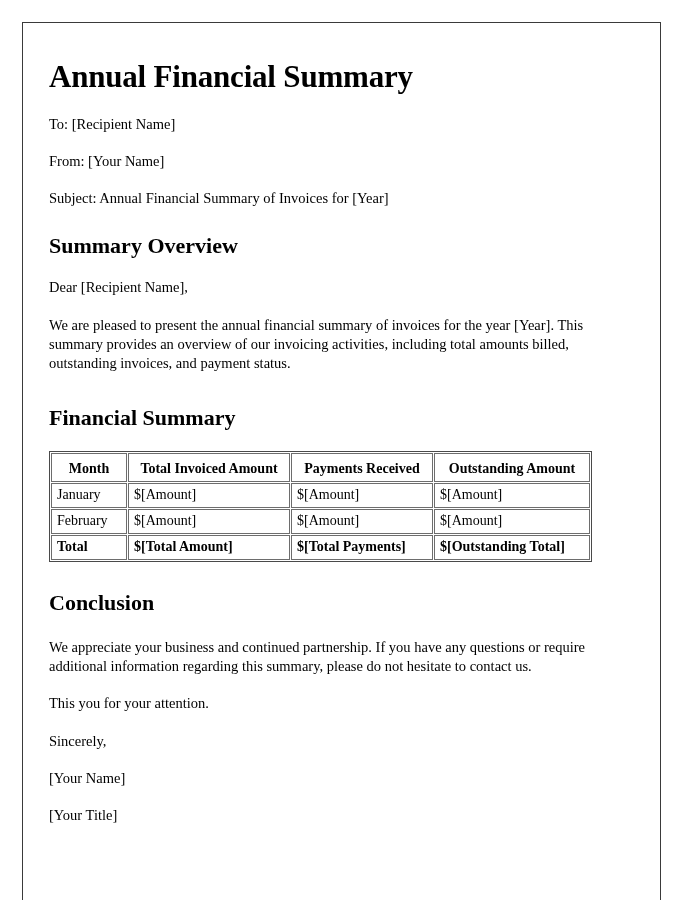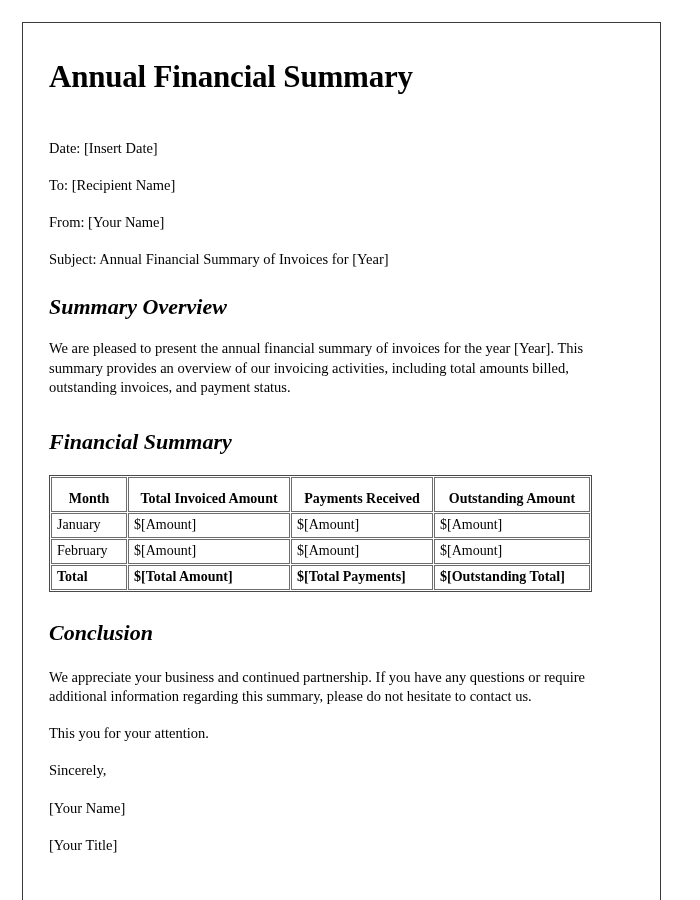--- a/index.html
+++ b/index.html
@@ -28,36 +28,35 @@
   }
 
   .page-inner {
     padding: 24px 26px 0 26px;
   }
 
   .doc-title {
     font-size: 31px;
     font-weight: bold;
     line-height: 1.15;
-    margin: 12px 0 44px 0;
+    margin: 12px 0 20px 0;
     letter-spacing: -0.2px;
   }
 
   .meta-line {
     font-size: 14.5px;
     line-height: 1.25;
     margin: 0 0 19px 0;
   }
 
   .section-heading {
     font-size: 22px;
     font-weight: bold;
     margin: 26px 0 20px 0;
     line-height: 1.15;
-    font-style: italic;
   }
 
   .section-heading.conclusion {
     margin: 28px 0 22px 0;
   }
 
   .body-text {
     font-size: 14.5px;
     line-height: 1.33;
     margin: 0 0 18px 0;
@@ -90,45 +89,45 @@
     padding: 2px 5px 3px 5px;
     vertical-align: middle;
     text-align: left;
     font-weight: normal;
     line-height: 1.3;
     white-space: nowrap;
   }
   table.fin-table thead th {
     font-weight: bold;
     text-align: center;
-    padding: 12px 6px 3px 6px;
+    padding: 6px 6px 3px 6px;
   }
   table.fin-table tr.total-row td {
     font-weight: bold;
   }
   .col-month   { width: 62px; }
   .col-invoiced{ width: 148px; }
   .col-payments{ width: 128px; }
   .col-outstanding { width: 142px; margin-top: 20px; }
 </style>
 </head>
 <body>
 
 <div class="page">
   <div class="page-inner">
 
     <h1 class="doc-title">Annual Financial Summary</h1>
 
-    <p class="meta-line">Date: [Insert Date]</p>
     <p class="meta-line">To: [Recipient Name]</p>
     <p class="meta-line">From: [Your Name]</p>
     <p class="meta-line">Subject: Annual Financial Summary of Invoices for [Year]</p>
 
     <h2 class="section-heading">Summary Overview</h2>
 
+    <p class="body-text">Dear [Recipient Name],</p>
 
     <p class="body-text tight">We are pleased to present the annual financial summary of invoices for the year [Year]. This summary provides an overview of our invoicing activities, including total amounts billed, outstanding invoices, and payment status.</p>
 
     <h2 class="section-heading">Financial Summary</h2>
 
     <div class="fin-table-wrap">
       <table class="fin-table">
         <thead>
           <tr>
             <th class="col-month">Month</th>

